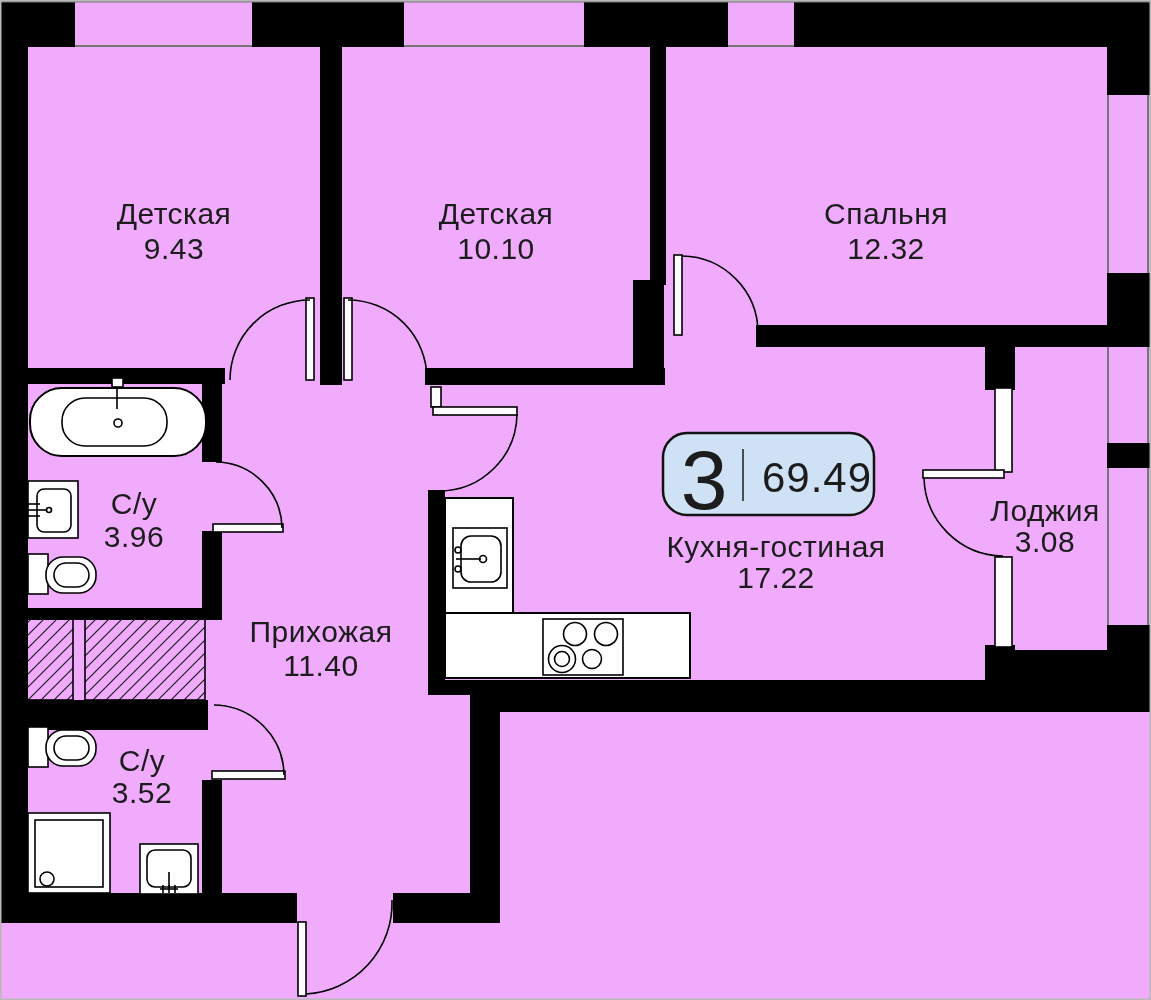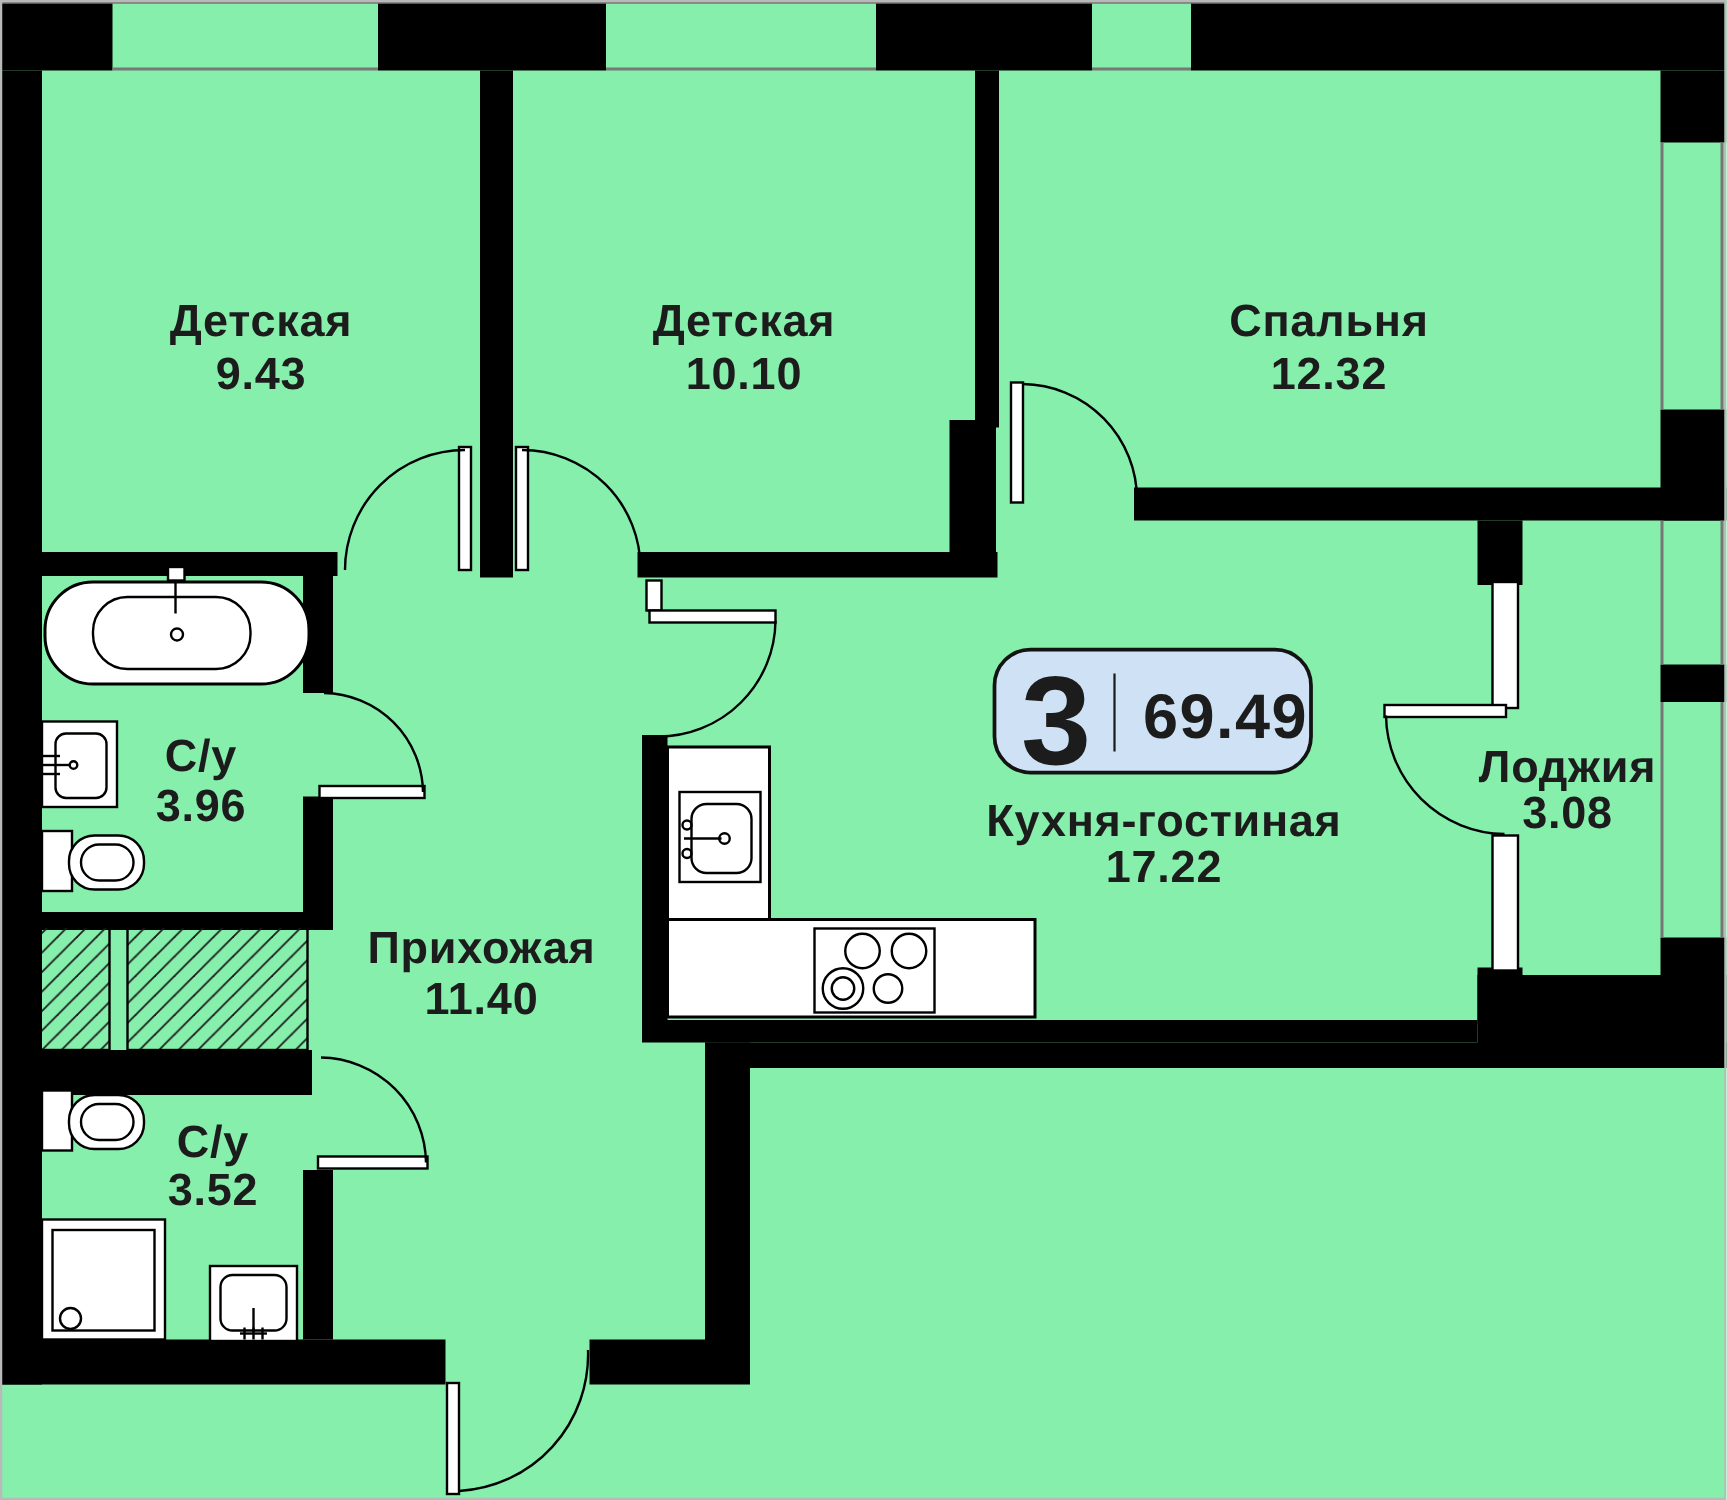--- a/index.html
+++ b/index.html
@@ -1,16 +1,16 @@
 <!DOCTYPE html>
 <html style="--wall: #000000; --text: #1c1c1c; --badge_bg: #cfe2f5; --badge_border: #131313; --window_line: #777777;"><head>
 <meta charset="utf-8">
 <style>
   html,body{margin:0;padding:0;background:#ffffff;}
-  .plan-wrap{position:relative;width:1151px;height:1000px;background:#86efac;overflow:hidden;font-weight:bold;}
+  .plan-wrap{position:relative;width:1151px;height:1000px;background:#f0abfc;overflow:hidden;}
   svg{display:block;}
   svg text{font-family:"Liberation Sans","DejaVu Sans",sans-serif;fill:var(--text,#1c1c1c);}
   .room-name,.room-area{font-size:30px;letter-spacing:.5px;text-anchor:middle;}
   .wall{fill:var(--wall,#000000);stroke:none;}
   .leaf{fill:#ffffff;stroke:#000;stroke-width:1.6;}
   .arc{fill:none;stroke:#000;stroke-width:1.6;}
   .fx{fill:#ffffff;stroke:#000;stroke-width:2;}
   .fx2{fill:#ffffff;stroke:#000;stroke-width:1.6;}
   .fxl{fill:none;stroke:#000;stroke-width:1.6;}
   .hatchbox{fill:url(#hatch);stroke:#000;stroke-width:1.6;}

